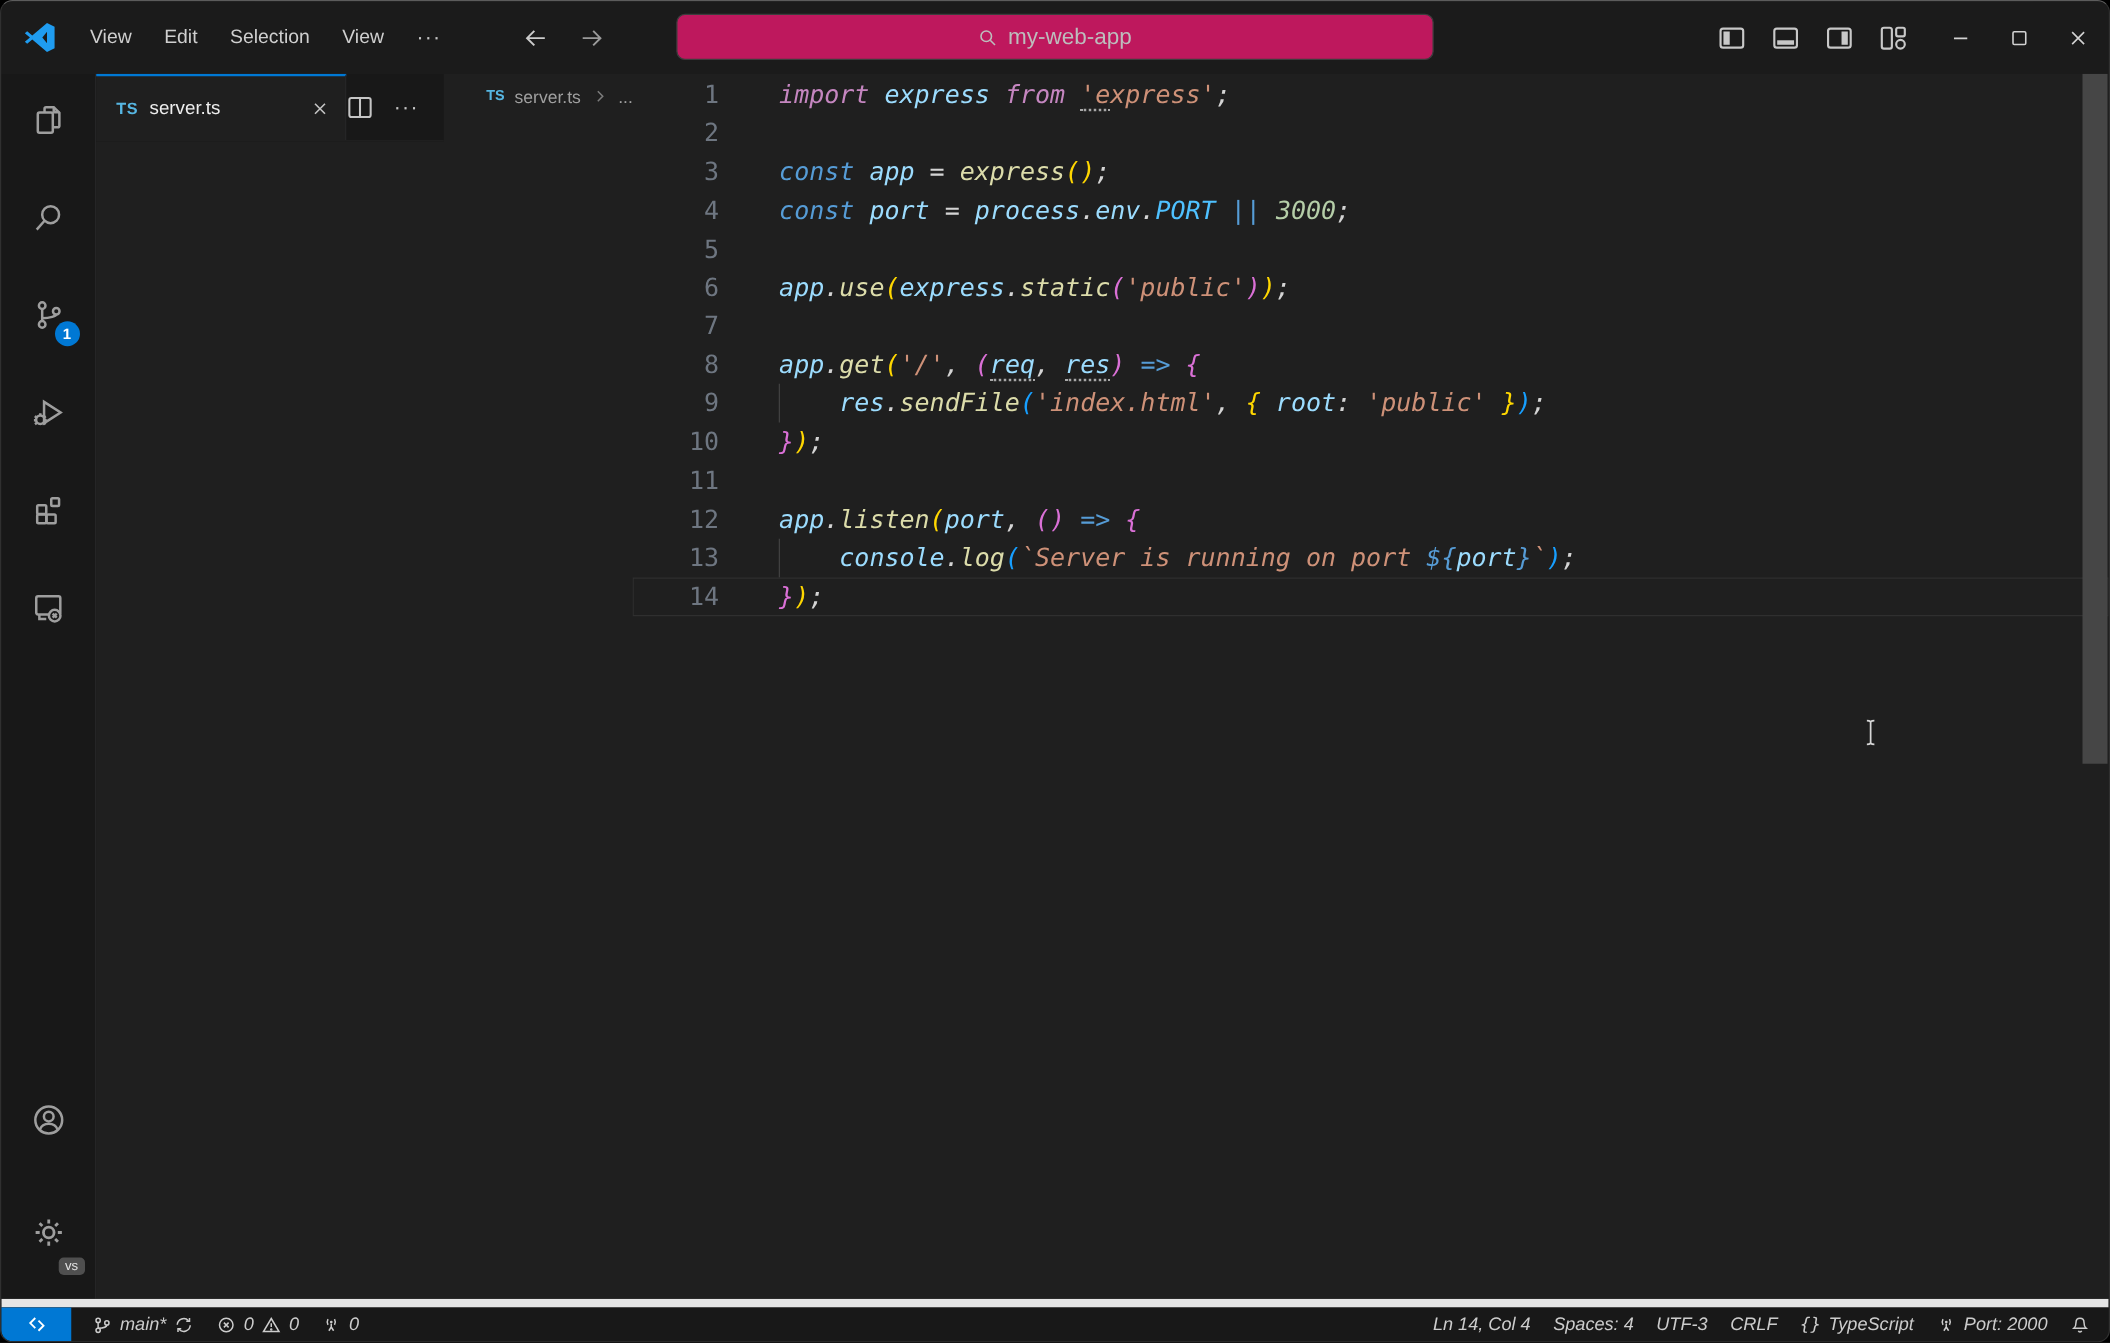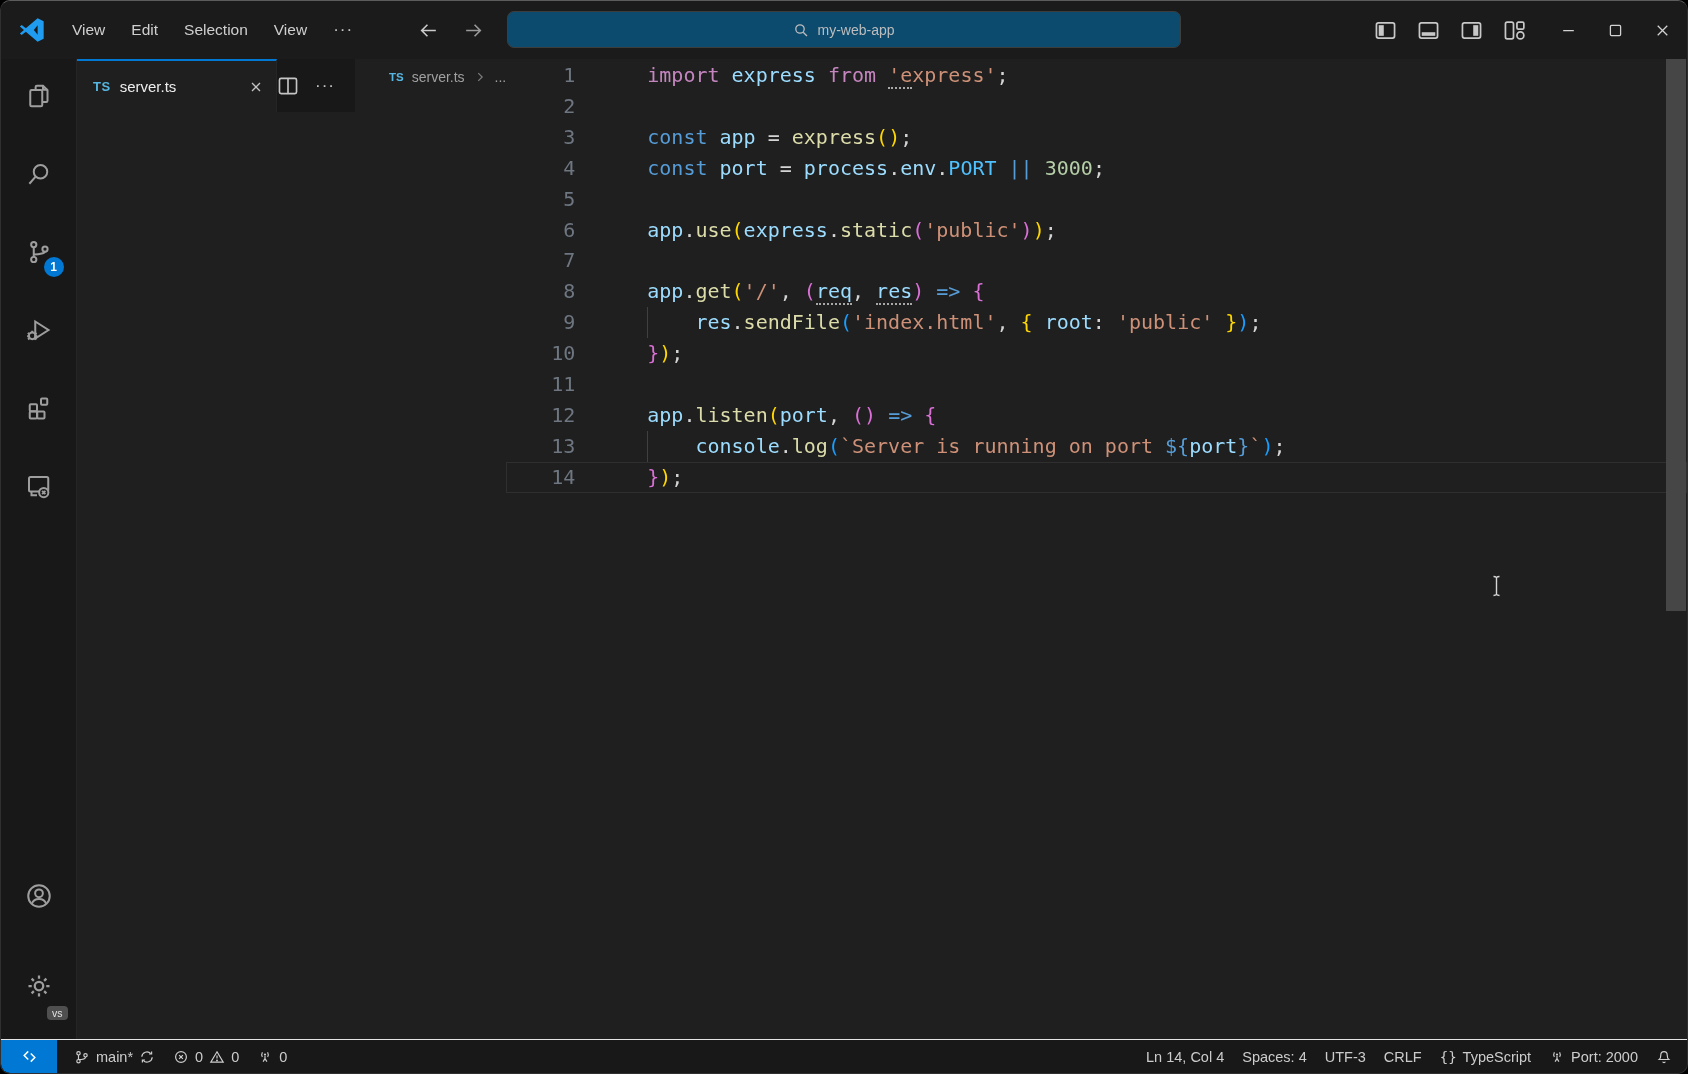--- a/index.html
+++ b/index.html
@@ -7,23 +7,23 @@
   .window { width:1688px; height:1074px; background:#1f1f1f; border-radius:10px; overflow:hidden;
             border:1px solid #303030; border-top-color:#5c5c5c; display:flex; flex-direction:column; }
 
   
   .titlebar { height:58px; background:#1b1b1b; display:flex; align-items:center; position:relative; flex:0 0 auto; }
   .tb-left { display:flex; align-items:center; padding-left:16px; }
   .logo { width:30px; height:30px; margin-right:12px; display:flex; align-items:center; justify-content:center; }
   .menu { color:#cfcfcf; font-size:15.5px; padding:7px 13px; border-radius:6px; cursor:default; }
   .tb-nav { display:flex; align-items:center; gap:24px; margin-left:52px; color:#cccccc; }
   .tb-nav .fwd { color:#9a9a9a; }
-  .searchbox { position:absolute; left:50%; top:10px; transform:translateX(-50%); width:674px; height:37px;
-               background:#0c4a6e; border:1px solid #3d3d3d; border-radius:7px; display:flex; align-items:center;
-               justify-content:center; gap:8px; color:#bdbdbd; font-size:14px; }
+  .searchbox { position:absolute; left:50%; top:10px; transform:translateX(-50%); width:606px; height:37px;
+               background:#be185d; border:1px solid #3d3d3d; border-radius:7px; display:flex; align-items:center;
+               justify-content:center; gap:8px; color:#bdbdbd; font-size:18px; }
   .tb-right { position:absolute; right:16px; top:0; height:58px; display:flex; align-items:center; gap:20px; color:#c8c8c8; }
   .tb-right .winctl { margin-left:14px; display:flex; align-items:center; gap:30px; color:#d2d2d2; }
   .ticon { display:flex; align-items:center; justify-content:center; }
 
   
   .main { flex:1 1 auto; display:flex; min-height:0; }
   .activitybar { width:76px; background:#181818; border-right:1px solid #252526; display:flex; flex-direction:column; align-items:center; flex:0 0 auto; }
   .ab-item { width:76px; height:78px; display:flex; align-items:center; justify-content:center; position:relative; color:#9e9e9e; }
   .ab-badge { position:absolute; right:13px; bottom:16px; min-width:20px; height:20px; padding:0 4px; border-radius:10px;
               background:#0078d4; color:#fff; font-size:12px; font-weight:bold; display:flex; align-items:center; justify-content:center; }
@@ -43,34 +43,34 @@
 
   .breadcrumbs { height:36px; display:flex; align-items:center; gap:8px; padding-left:34px; color:#a0a0a0; font-size:14px; flex:0 0 auto; }
   .breadcrumbs .ts-mini { color:#56b6e2; font-weight:bold; font-size:11.5px; }
   .bc-chev { color:#7c7c7c; display:flex; }
 
   .code-wrap { position:relative; flex:1 1 auto; overflow:hidden; }
   .code { font-family:"DejaVu Sans Mono", monospace; font-size:20px; line-height:30.9px; padding-top:1px; white-space:pre; }
   .code-line { display:flex; width:100%; position:relative; }
   .code-line.cur { outline:1px solid #2f2f2f; outline-offset:-1px; }
   .ln { width:69px; text-align:right; color:#6e7681; flex:0 0 auto; }
-  .lc { margin-left:72px; position:relative; }
+  .lc { margin-left:48px; position:relative;font-style:italic; }
   .code-line.guide .lc::before { content:""; position:absolute; left:0; top:0; bottom:0; width:1px; background:#404040; }
   .tok-kw{color:#C586C0} .tok-st{color:#569CD6} .tok-var{color:#9CDCFE} .tok-fn{color:#DCDCAA}
   .tok-str{color:#CE9178} .tok-num{color:#B5CEA8} .tok-const{color:#4FC1FF} .tok-pun{color:#D4D4D4}
   .tok-b1{color:#FFD700} .tok-b2{color:#DA70D6} .tok-b3{color:#179FFF}
   .u { border-bottom:2px dotted #a8a8a8; }
 
   .scroll-thumb { position:absolute; top:0; right:1px; width:20px; height:552px; background:#464646; }
   .ibeam { position:absolute; left:984px; top:516px; color:#d6d6d6; }
 
   
-  .statusbar { height:34px; background:#181818; border-top:1px solid #e5e5e5; display:flex; align-items:center;
+  .statusbar { height:34px; background:#181818; border-top:7px solid #e5e5e5; display:flex; align-items:center;
                color:#cccccc; font-size:14.5px; flex:0 0 auto; padding-right:6px;
-               border-bottom-left-radius:9px; border-bottom-right-radius:9px; }
+               border-bottom-left-radius:9px; border-bottom-right-radius:9px;font-style:italic; }
   .sb-group { display:flex; align-items:center; height:100%; }
   .sb-group.right { margin-left:auto; }
   .sb-item { display:flex; align-items:center; gap:6px; padding:0 9px; height:100%; }
   .sb-remote { background:#0078d4; color:#fff; width:56px; justify-content:center; padding:0; border-bottom-left-radius:9px; margin-right:8px; }
   .sb-ic { display:flex; align-items:center; }
   .sb-ic svg { display:block; }
   .braces { font-family:"DejaVu Sans Mono", monospace; font-size:14px; color:#cccccc; }
 </style>
 </head>
 <body>

